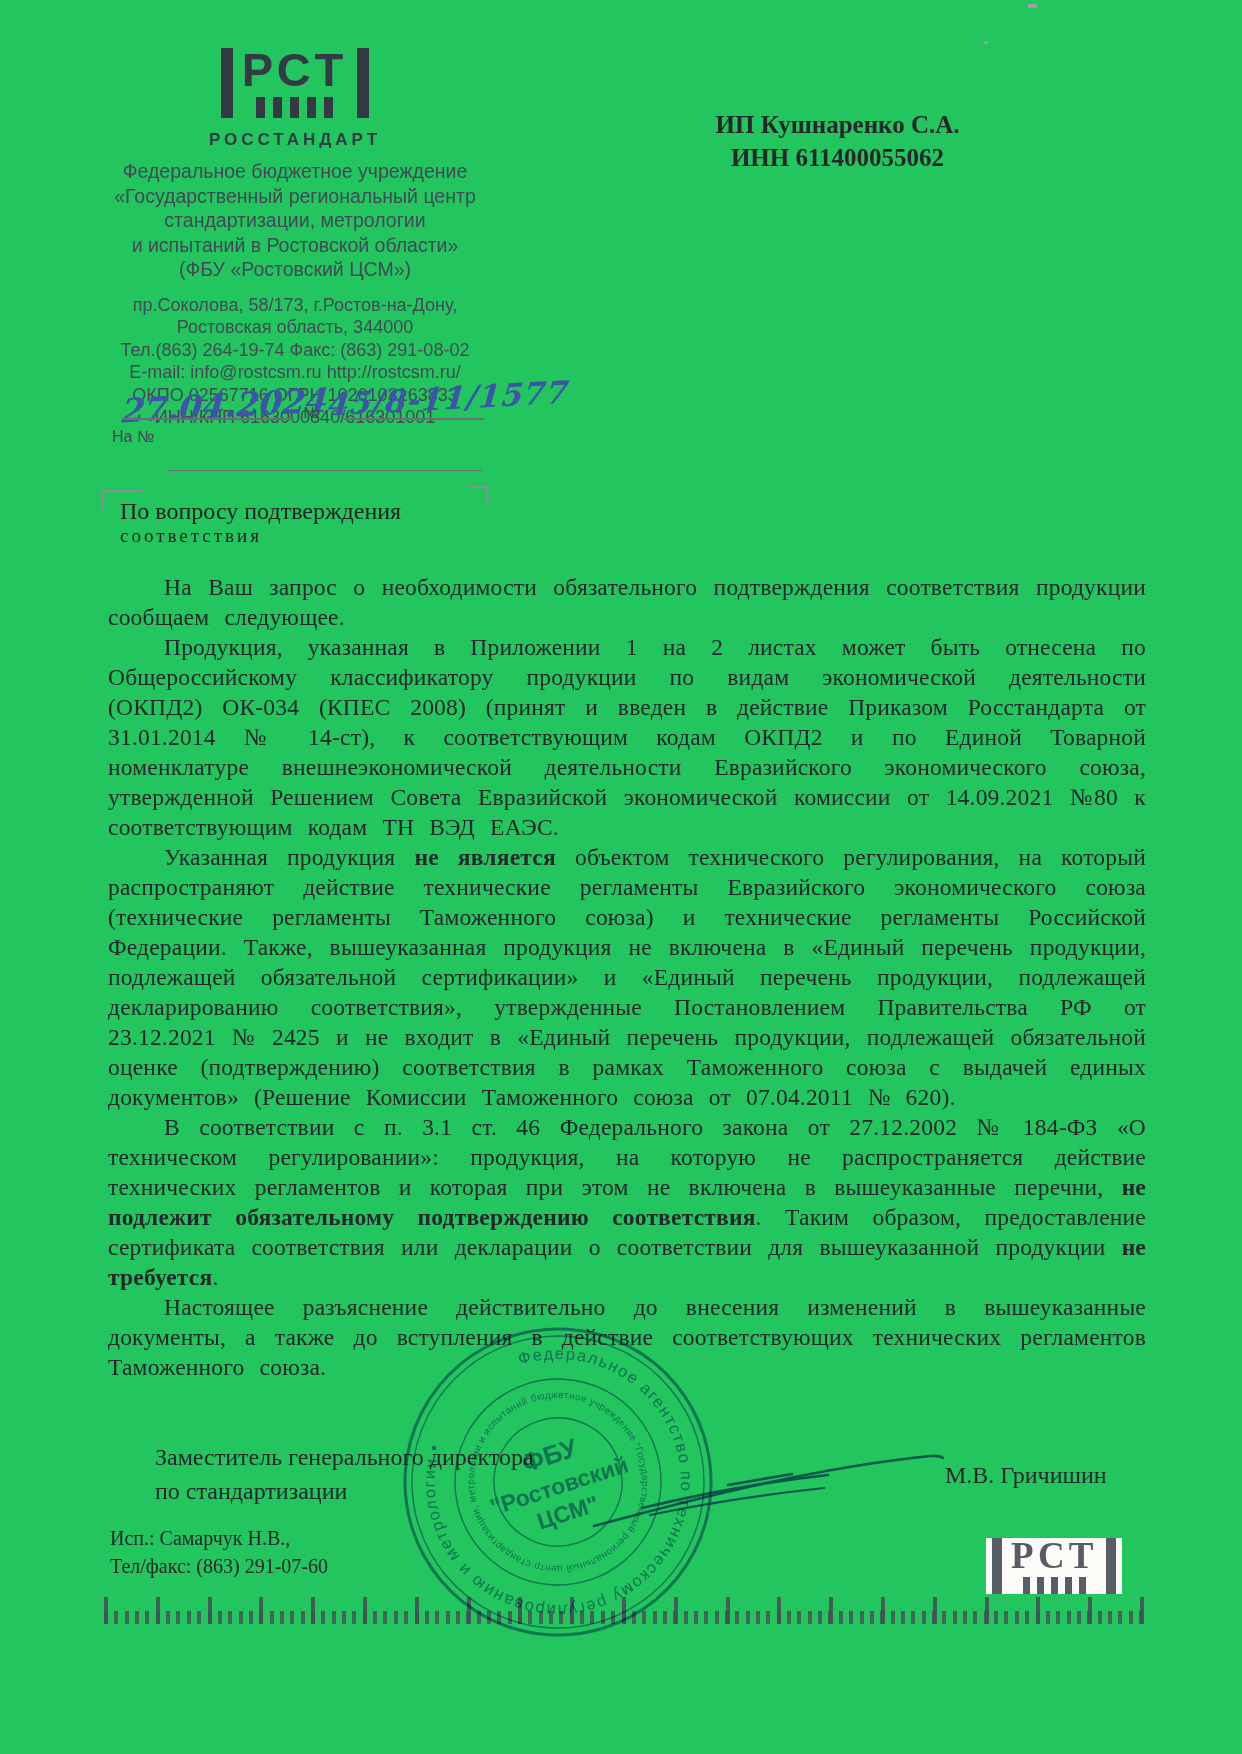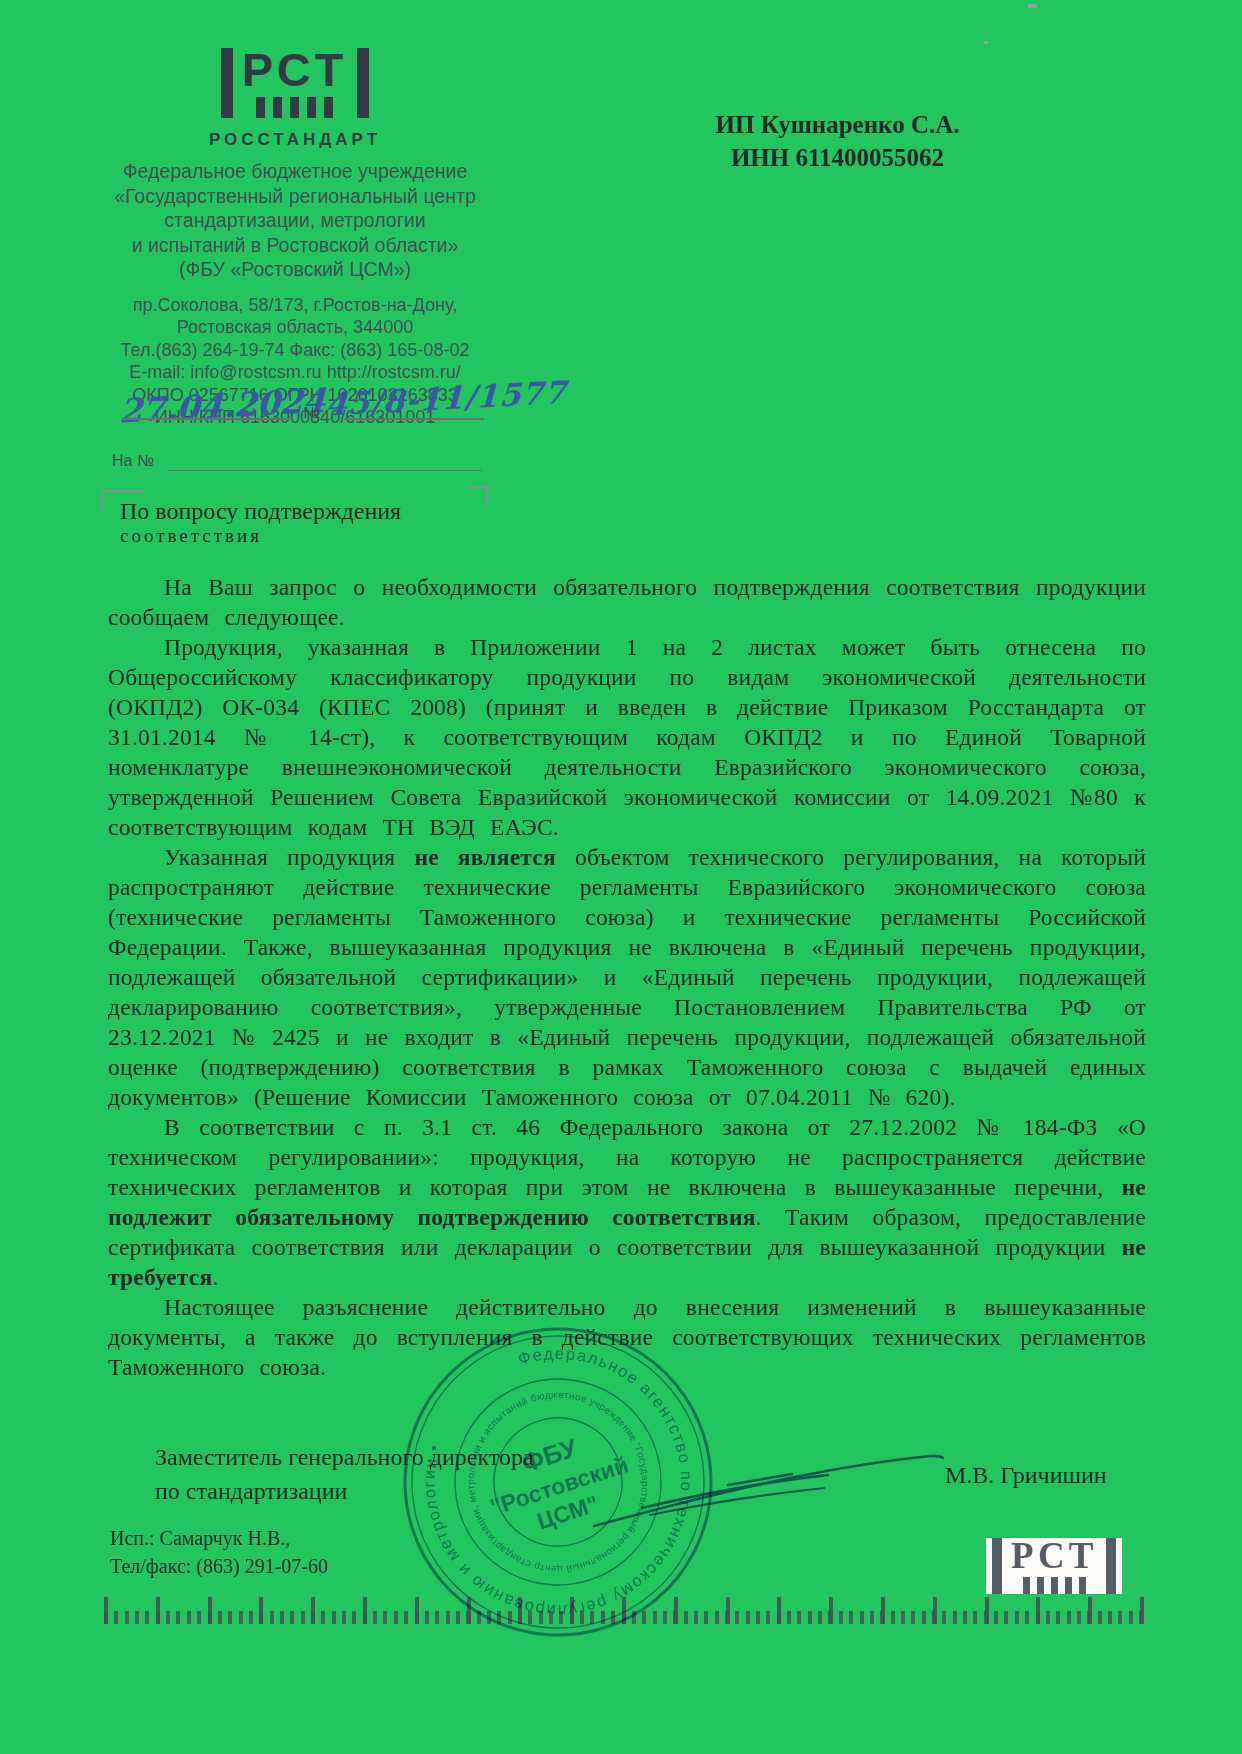--- a/index.html
+++ b/index.html
@@ -22,21 +22,21 @@
   .contact{margin-top:12px; font-size:18px; line-height:22.5px; color:#424a56;}
   
   .hand{position:absolute; font-family:"DejaVu Serif", serif; font-style:italic; font-weight:bold;
     color:#3d54a8; transform:rotate(-3deg) skewX(-8deg); white-space:nowrap;}
   .hw-date{left:122px; top:386px; font-size:33px;}
   .hw-num{left:328px; top:380px; font-size:31px; letter-spacing:1px;}
   .uline{position:absolute; border-bottom:2px solid #6a6f75;}
   .ul-date{left:122px; top:418px; width:172px;}
   .ul-num{left:344px; top:418px; width:140px;}
   .no-label{position:absolute; left:303px; top:404px; font-family:"Liberation Sans", sans-serif; font-size:16px; color:#3e4651;}
-  .nano-label{position:absolute; left:112px; top:452px; font-family:"Liberation Sans", sans-serif; font-size:16px; color:#3e4651;}
+  .nano-label{position:absolute; left:112px; top:428px; font-family:"Liberation Sans", sans-serif; font-size:16px; color:#3e4651;}
   .ul-nano{left:168px; top:470px; width:314px; border-bottom-width:1.5px;}
   
   .corner-l{position:absolute; left:101px; top:490px; width:40px; height:18px;
     border-left:2px solid #8a8f94; border-top:2px solid #8a8f94;}
   .corner-r{position:absolute; left:468px; top:486px; width:18px; height:16px;
     border-right:2px solid #8a8f94; border-top:2px solid #8a8f94;}
   .subject{position:absolute; left:120px; top:498px; font-size:24px; color:#222;}
   .subject .l2{font-size:19px; letter-spacing:3px; }
   
   .recipient{position:absolute; left:565px; top:108px; width:545px; text-align:center; font-size:25px; line-height:33px;font-weight:bold;}
@@ -100,21 +100,21 @@
     <div class="org">
       <div>Федеральное бюджетное учреждение</div>
       <div>«Государственный региональный центр</div>
       <div>стандартизации, метрологии</div>
       <div>и испытаний в Ростовской области»</div>
       <div>(ФБУ «Ростовский ЦСМ»)</div>
     </div>
     <div class="contact">
       <div>пр.Соколова, 58/173, г.Ростов-на-Дону,</div>
       <div>Ростовская область, 344000</div>
-      <div>Тел.(863) 264-19-74 Факс: (863) 165-08-02</div>
+      <div>Тел.(863) 264-19-74 Факс: (863) 291-08-02</div>
       <div>E-mail: info@rostcsm.ru   http://rostcsm.ru/</div>
       <div>ОКПО 02567716  ОГРН 1026103163833</div>
       <div>ИНН/КПП 6163000840/616301001</div>
     </div>
   </div>
 
   <div class="hand hw-date">27.04.2024</div>
   <div class="uline ul-date"></div>
   <div class="no-label">№</div>
   <div class="hand hw-num">45/8-11/1577</div>

